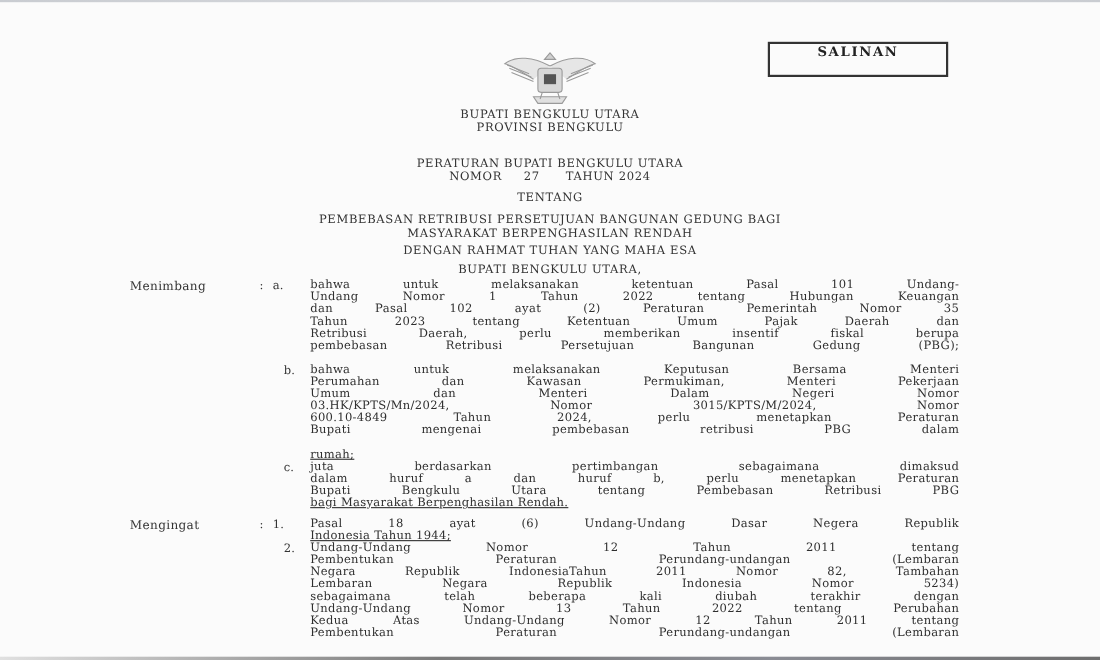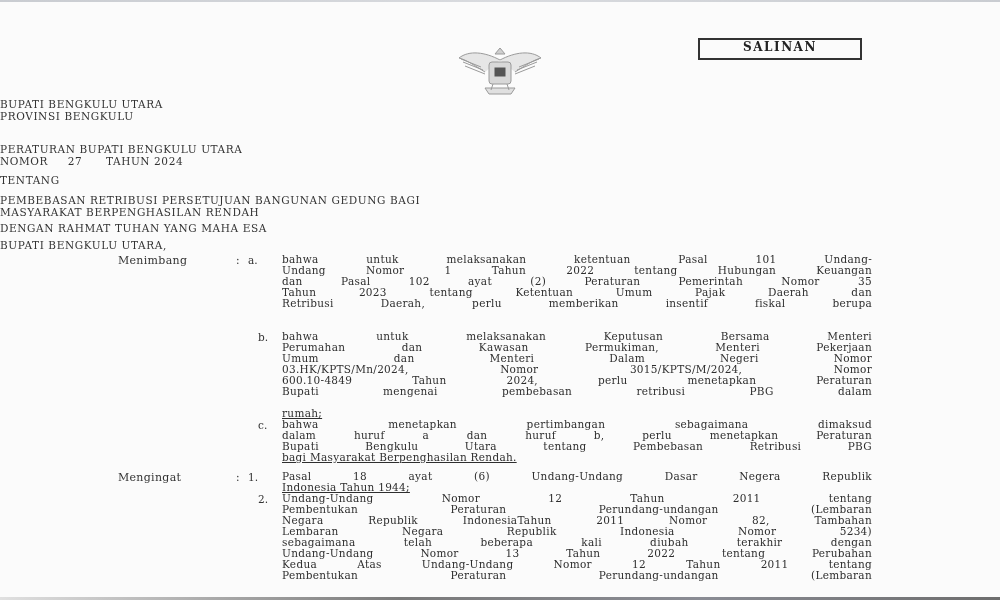--- a/index.html
+++ b/index.html
@@ -6,29 +6,29 @@
   body {
     width: 1000px; height: 600px; overflow: hidden; position: relative;
     background: #fbfbfb;
     font-family: "DejaVu Serif", "Liberation Serif", serif;
     color: #2a2a2a;
   }
   .top-edge { position: absolute; left: 0; top: 0; width: 1000px; height: 2px; background: linear-gradient(90deg,#c9ccd1,#d9dbdf,#c9ccd1); }
   .bottom-edge { position: absolute; left: 0; bottom: 0; width: 1000px; height: 3px; background: linear-gradient(90deg,#e0e0e0,#7a7a7a 40%,#8a8c94 70%,#6d6d6d); }
 
   .salinan {
-    position: absolute; left: 698px; top: 38px; width: 164px; height: 22px;
+    position: absolute; left: 698px; top: 38px; width: 164px; height: 32px;
     border: 2px solid #333; box-sizing: border-box;
     font-family: "DejaVu Serif", serif; font-weight: bold; font-size: 12px;
     letter-spacing: 1.5px; text-align: center; line-height: 14px; color: #222;
   }
   .emblem { position: absolute; left: 455px; top: 42px; width: 90px; height: 56px; }
 
   .center-line {
-    position: absolute; left: 0; width: 1000px; 
+    position: absolute; left: 0; width: 1000px; text-align: center;
     font-size: 10.5px; letter-spacing: 0.6px; color: #333; white-space: pre;
   }
 
   .label { position: absolute; font-size: 11px; color: #333; letter-spacing: 0.3px; }
   .marker { position: absolute; font-size: 10.5px; color: #333; }
   .body-line {
     position: absolute; left: 282px; width: 590px;
     font-size: 10.5px; letter-spacing: 0.3px; color: #2e2e2e;
     text-align: justify; text-align-last: justify; white-space: nowrap; line-height: 11px;
   }
@@ -70,36 +70,37 @@
 <div class="label" style="left:118px; top:254px">Menimbang</div>
 <div class="marker" style="left:236px; top:254px">:</div>
 
 <div class="marker" style="left:248px; top:254px">a.</div>
 <div class="body-line" style="top:254px">
   <span>bahwa untuk melaksanakan ketentuan Pasal 101 Undang-</span>
   <span>Undang Nomor 1 Tahun 2022 tentang Hubungan Keuangan</span>
   <span>dan Pasal 102 ayat (2) Peraturan Pemerintah Nomor 35</span>
   <span>Tahun 2023 tentang Ketentuan Umum Pajak Daerah dan</span>
   <span>Retribusi Daerah, perlu memberikan insentif fiskal berupa</span>
+  <span>pembebasan Retribusi Persetujuan Bangunan Gedung (PBG);</span>
 </div>
 
 <div class="marker" style="left:258px; top:331px">b.</div>
 <div class="body-line" style="top:331px">
   <span>bahwa untuk melaksanakan Keputusan Bersama Menteri</span>
   <span>Perumahan dan Kawasan Permukiman, Menteri Pekerjaan</span>
   <span>Umum dan Menteri Dalam Negeri Nomor</span>
   <span>03.HK/KPTS/Mn/2024, Nomor 3015/KPTS/M/2024, Nomor</span>
   <span>600.10-4849 Tahun 2024, perlu menetapkan Peraturan</span>
   <span>Bupati mengenai pembebasan retribusi PBG dalam</span>
 </div>
 <div class="body-line last" style="top:408px">rumah;</div>
 
 <div class="marker" style="left:258px; top:419px">c.</div>
 <div class="body-line" style="top:419px">
-  <span>bahwa menetapkan pertimbangan sebagaimana dimaksud</span>
+  <span>juta berdasarkan pertimbangan sebagaimana dimaksud</span>
   <span>dalam huruf a dan huruf b, perlu menetapkan Peraturan</span>
   <span>Bupati Bengkulu Utara tentang Pembebasan Retribusi PBG</span>
 </div>
 <div class="body-line last" style="top:452px">bagi Masyarakat Berpenghasilan Rendah.</div>
 
 <div class="label" style="left:118px; top:471px">Mengingat</div>
 <div class="marker" style="left:236px; top:471px">:</div>
 
 <div class="marker" style="left:248px; top:471px">1.</div>
 <div class="body-line" style="top:471px">

